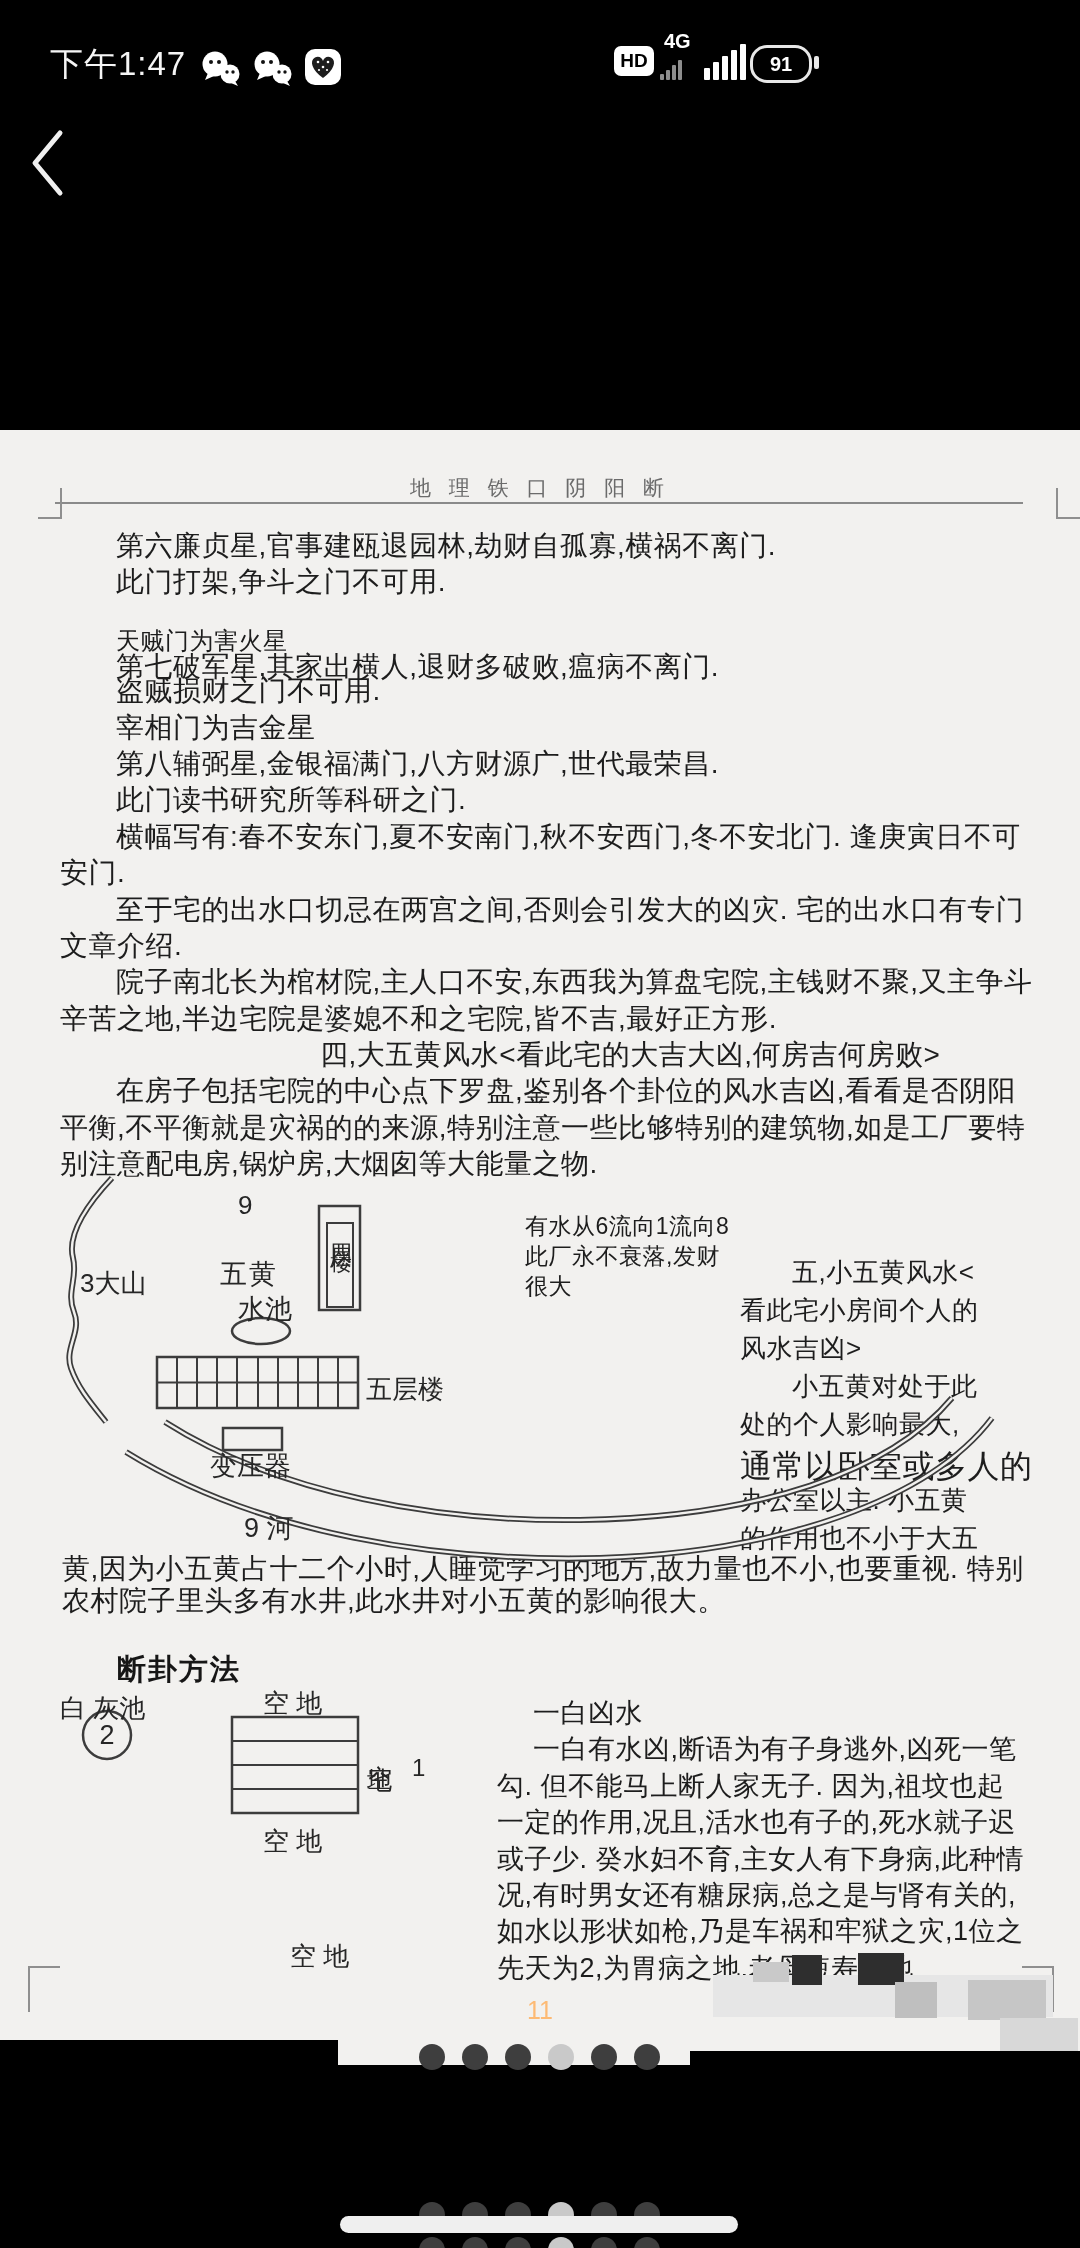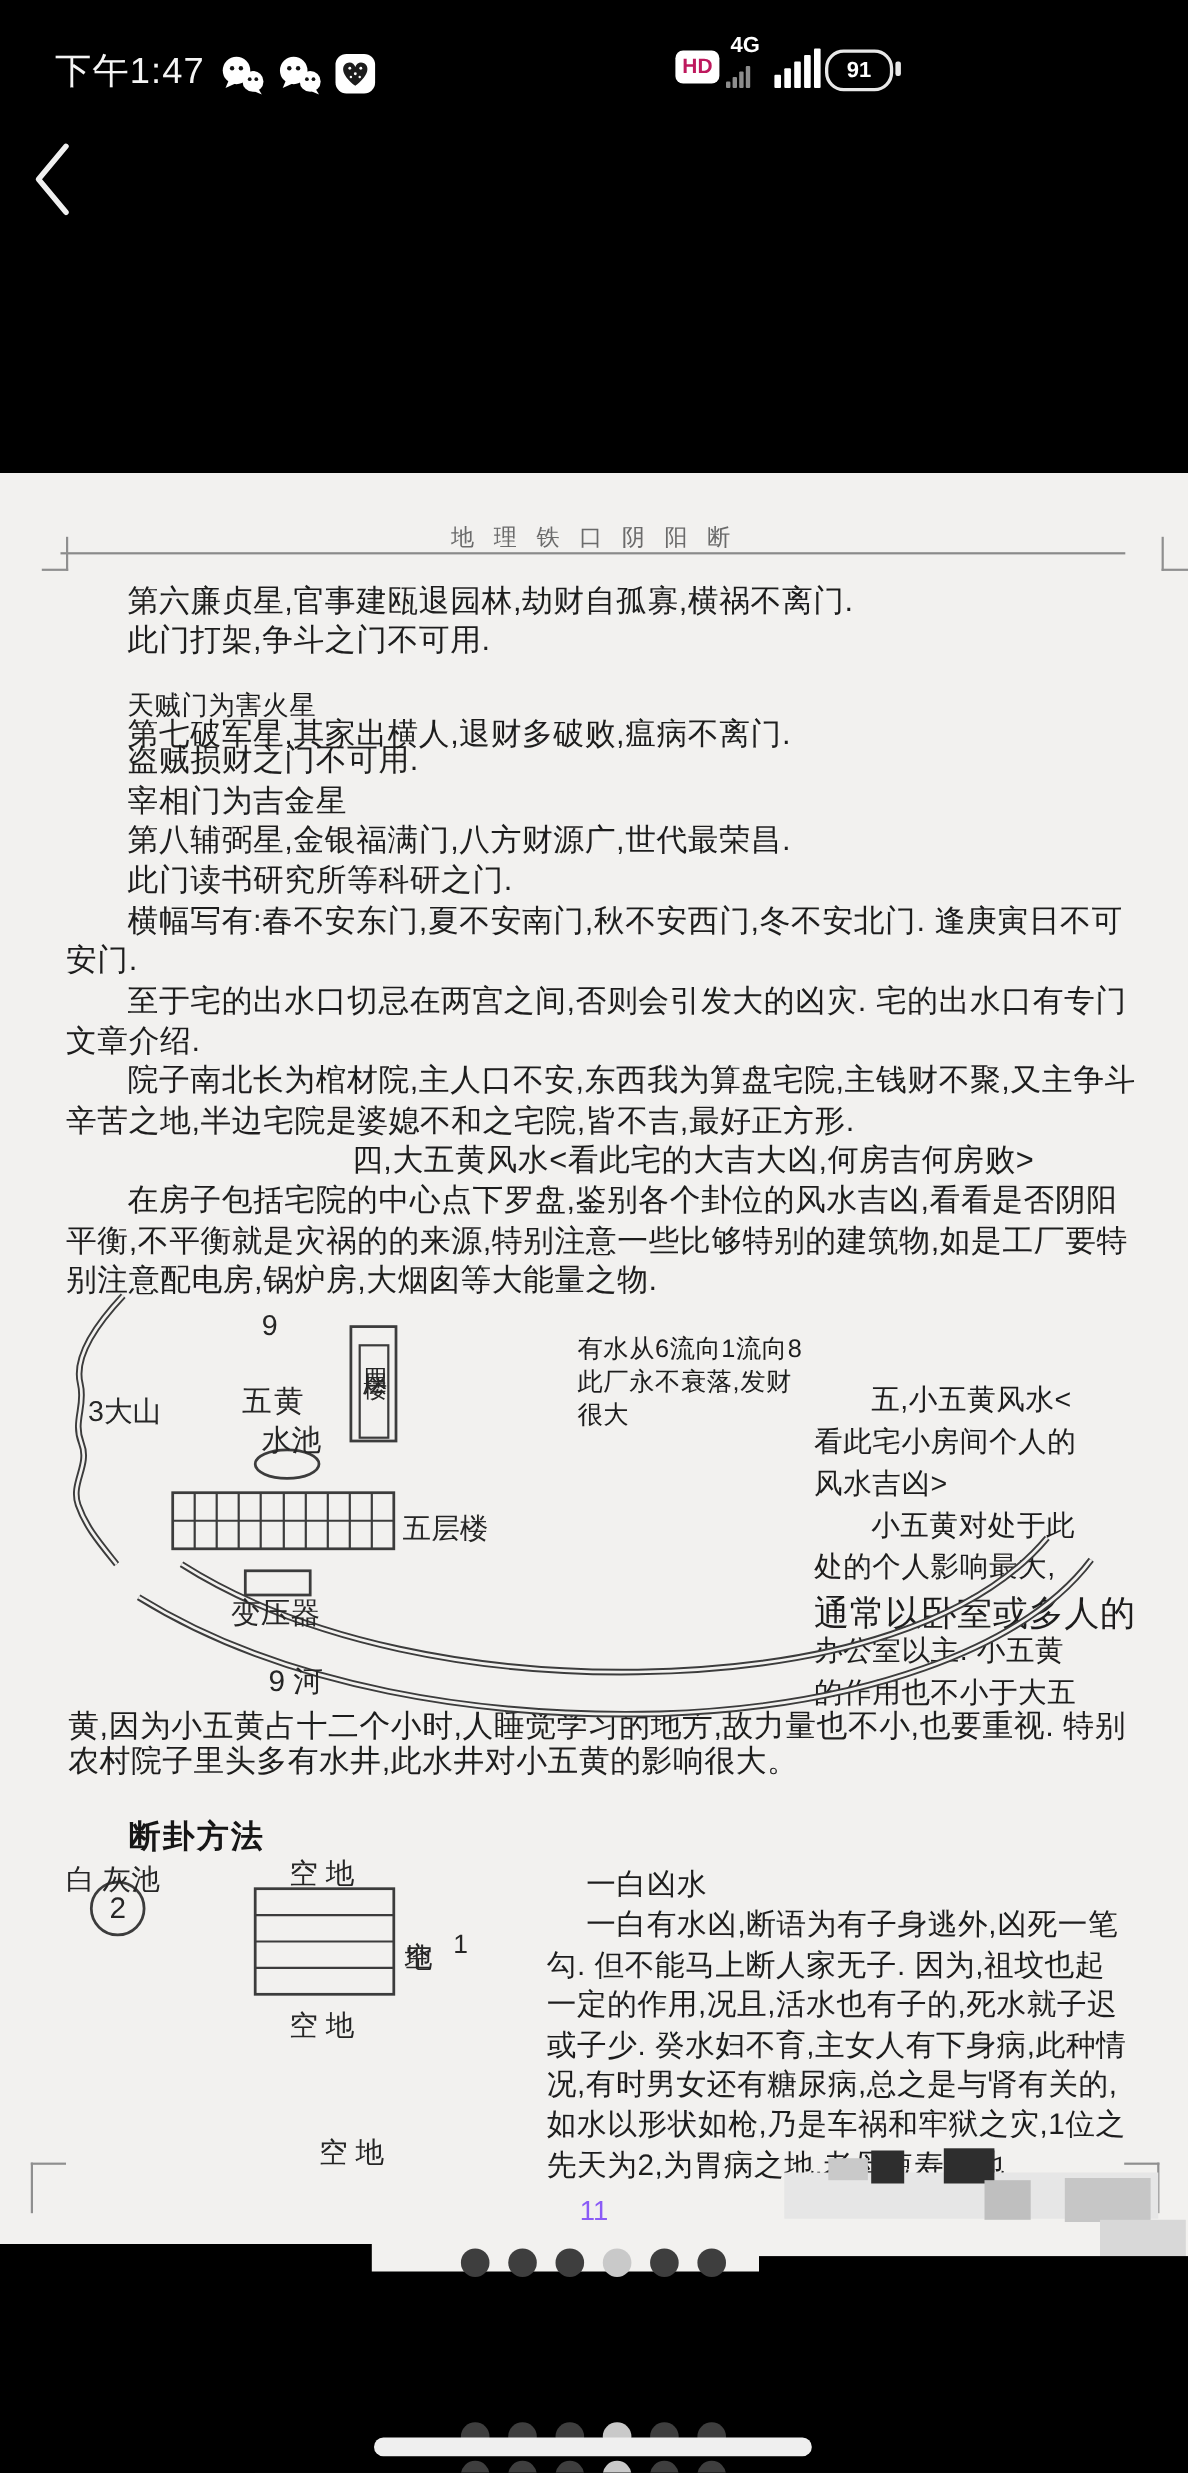--- a/index.html
+++ b/index.html
@@ -2,21 +2,21 @@
 <html><head>
 <meta charset="utf-8">
 <style>
   html,body{margin:0;padding:0;background:#000;}
   #screen{position:relative;width:1080px;height:2248px;background:#000;overflow:hidden;
           font-family:"Liberation Sans","DejaVu Sans",sans-serif;}
   
   .status-time{position:absolute;left:50px;top:42px;color:#f5f5f5;font-size:33px;letter-spacing:1px;}
   .sb-icon{position:absolute;top:50px;}
   .hd-badge{position:absolute;left:614px;top:46px;width:40px;height:30px;background:#fff;border-radius:7px;
-            color:#be185d;font-size:19px;font-weight:bold;display:flex;align-items:center;justify-content:center;}
+            color:#000000;font-size:19px;font-weight:bold;display:flex;align-items:center;justify-content:center;}
   .net-type{position:absolute;left:664px;top:30px;color:#fff;font-size:20px;font-weight:bold;}
   .sim2{position:absolute;left:660px;top:56px;display:flex;align-items:flex-end;gap:2px;height:24px;}
   .sim2 span{display:block;width:4px;background:#8d8d8d;border-radius:1px;}
   .sigbars{position:absolute;left:704px;top:44px;display:flex;align-items:flex-end;gap:3px;height:36px;}
   .sigbars span{display:block;width:6px;background:#fff;border-radius:1px;}
   .battery{position:absolute;left:750px;top:45px;width:56px;height:32px;border:3px solid #e8e8e8;border-radius:17px;
            display:flex;align-items:center;justify-content:center;color:#fff;font-size:20px;font-weight:bold;}
   .battery-nub{position:absolute;left:814px;top:56px;width:5px;height:13px;background:#e8e8e8;border-radius:2px;}
   
   .back-btn{position:absolute;left:26px;top:128px;width:44px;height:70px;cursor:pointer;}
@@ -28,21 +28,21 @@
   .header-rule{position:absolute;left:55px;top:502px;width:968px;height:2px;background:#8a8a8a;}
   .cmark{position:absolute;}
   .cmark.tl{left:38px;top:488px;width:22px;height:29px;border-right:2px solid #8f8f8f;border-bottom:2px solid #8f8f8f;}
   .cmark.tr{left:1056px;top:488px;width:22px;height:29px;border-left:2px solid #8f8f8f;border-bottom:2px solid #8f8f8f;}
   .cmark.bl{left:28px;top:1966px;width:30px;height:44px;border-left:2px solid #8f8f8f;border-top:2px solid #8f8f8f;}
   .cmark.br{left:1022px;top:1966px;width:30px;height:44px;border-right:2px solid #8f8f8f;border-top:2px solid #8f8f8f;}
   .tl-line{position:absolute;white-space:nowrap;color:#1d1d1d;letter-spacing:0.5px;}
   .dlabel{position:absolute;white-space:nowrap;color:#262626;}
   .vlabel{position:absolute;color:#262626;writing-mode:vertical-rl;text-orientation:upright;letter-spacing:3px;}
   .sec-heading{position:absolute;left:117px;top:1650px;font-size:29px;font-weight:bold;color:#161616;letter-spacing:2px;}
-  .page-num{position:absolute;left:527px;top:1996px;color:#8b5cf6;font-size:25px;}
+  .page-num{position:absolute;left:527px;top:1996px;color:#fdba74;font-size:25px;}
   .censor{position:absolute;}
   .black-patch{position:absolute;background:#000;}
   
   .dot{position:absolute;width:26px;height:26px;border-radius:50%;}
   .home-bar{position:absolute;left:340px;top:2216px;width:398px;height:17px;border-radius:9px;background:#efefef;z-index:6;}
   svg{display:block;}
   .diagram-svg{position:absolute;}
 </style>
 </head>
 <body>

